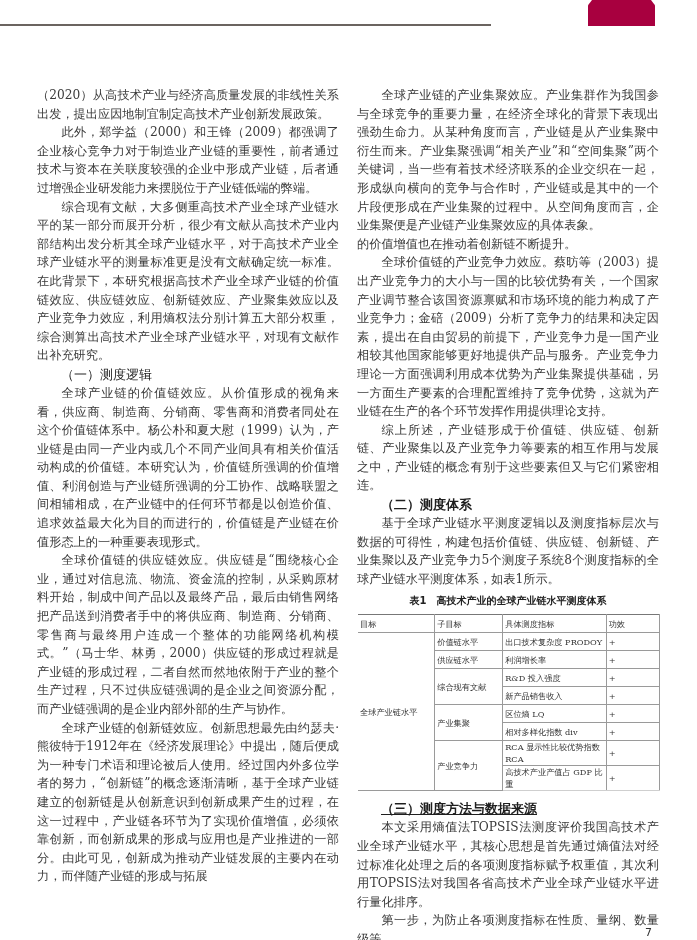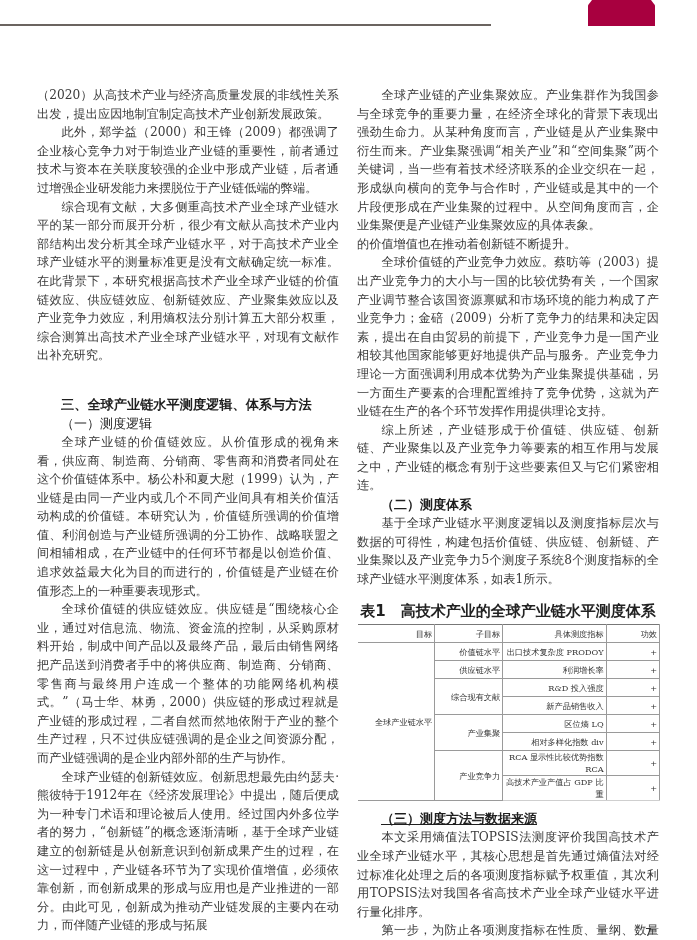--- a/index.html
+++ b/index.html
@@ -11,42 +11,41 @@
            color: #3a3a3a; line-height: 18.6px; text-align: justify; }
     .col.left { left: 37px; width: 302px; }
     .col.right { left: 357px; width: 302px; }
     .p { margin: 0; text-indent: 2em; }
     .p.noindent { text-indent: 0; }
     .h1 { font-family: "DejaVu Sans", sans-serif; font-weight: bold; font-size: 13.2px; color: #1f1f1f;
           margin: 30px 0 0 0; padding-left: 24px; line-height: 19px; }
     .h2 { font-family: "DejaVu Sans", sans-serif; font-size: 13px; color: #1f1f1f;
           margin: 0; padding-left: 24px; line-height: 19px; }
     .h2.bold { font-weight: bold; }
-    .tcap { font-family: "DejaVu Sans", sans-serif; font-weight: bold; font-size: 15px; color: #222;
-            text-align: center; margin: 16px 0 6px 0; line-height: 14px; }
+    .tcap { font-family: "DejaVu Sans", sans-serif; font-weight: bold; font-size: 10px; color: #222;
+            text-align: center; margin: 6px 0 6px 0; line-height: 14px; }
     table.t { border-collapse: collapse; width: 302px; font-family: "DejaVu Serif", serif; font-size: 8.2px;
               color: #333; margin-left: 1px; }
-    table.t td { border: 1px solid #9a9a9a; text-align: right; height: 17px; padding: 0 2px; line-height: 12px; }
+    table.t td { border: 1px solid #9a9a9a; text-align: left; height: 17px; padding: 0 2px; line-height: 12px; }
     table.t tr:first-child td { border-top: 1.5px solid #777; }
     table.t td.first { border-left: none; }
     table.t tr:last-child td { border-bottom: 1px solid #cfcfcf; }
     .pageno { position: absolute; left: 645px; top: 926px; font-family: "DejaVu Sans", sans-serif;
               font-size: 11px; color: #333; }
   </style>
 </head>
 <body>
 
 <div class="topline"></div>
 <div class="tab"></div>
 
 <div class="col left">
   <p class="p noindent">（2020）从高技术产业与经济高质量发展的非线性关系出发，提出应因地制宜制定高技术产业创新发展政策。</p>
   <p class="p">此外，郑学益（2000）和王锋（2009）都强调了企业核心竞争力对于制造业产业链的重要性，前者通过技术与资本在关联度较强的企业中形成产业链，后者通过增强企业研发能力来摆脱位于产业链低端的弊端。</p>
   <p class="p">综合现有文献，大多侧重高技术产业全球产业链水平的某一部分而展开分析，很少有文献从高技术产业内部结构出发分析其全球产业链水平，对于高技术产业全球产业链水平的测量标准更是没有文献确定统一标准。在此背景下，本研究根据高技术产业全球产业链的价值链效应、供应链效应、创新链效应、产业聚集效应以及产业竞争力效应，利用熵权法分别计算五大部分权重，综合测算出高技术产业全球产业链水平，对现有文献作出补充研究。</p>
-  <div class="h1">三、全球产业链水平测度逻辑、体系与方法</div>
   <div class="h2">（一）测度逻辑</div>
   <p class="p">全球产业链的价值链效应。从价值形成的视角来看，供应商、制造商、分销商、零售商和消费者同处在这个价值链体系中。杨公朴和夏大慰（1999）认为，产业链是由同一产业内或几个不同产业间具有相关价值活动构成的价值链。本研究认为，价值链所强调的价值增值、利润创造与产业链所强调的分工协作、战略联盟之间相辅相成，在产业链中的任何环节都是以创造价值、追求效益最大化为目的而进行的，价值链是产业链在价值形态上的一种重要表现形式。</p>
   <p class="p">全球价值链的供应链效应。供应链是“围绕核心企业，通过对信息流、物流、资金流的控制，从采购原材料开始，制成中间产品以及最终产品，最后由销售网络把产品送到消费者手中的将供应商、制造商、分销商、零售商与最终用户连成一个整体的功能网络机构模式。”（马士华、林勇，2000）供应链的形成过程就是产业链的形成过程，二者自然而然地依附于产业的整个生产过程，只不过供应链强调的是企业之间资源分配，而产业链强调的是企业内部外部的生产与协作。</p>
   <p class="p">全球产业链的创新链效应。创新思想最先由约瑟夫·熊彼特于1912年在《经济发展理论》中提出，随后便成为一种专门术语和理论被后人使用。经过国内外多位学者的努力，“创新链”的概念逐渐清晰，基于全球产业链建立的创新链是从创新意识到创新成果产生的过程，在这一过程中，产业链各环节为了实现价值增值，必须依靠创新，而创新成果的形成与应用也是产业推进的一部分。由此可见，创新成为推动产业链发展的主要内在动力，而伴随产业链的形成与拓展</p>
 </div>
 
 <div class="col right">
   <p class="p">全球产业链的产业集聚效应。产业集群作为我国参与全球竞争的重要力量，在经济全球化的背景下表现出强劲生命力。从某种角度而言，产业链是从产业集聚中衍生而来。产业集聚强调“相关产业”和“空间集聚”两个关键词，当一些有着技术经济联系的企业交织在一起，形成纵向横向的竞争与合作时，产业链或是其中的一个片段便形成在产业集聚的过程中。从空间角度而言，企业集聚便是产业链产业集聚效应的具体表象。</p>
   <p class="p noindent">的价值增值也在推动着创新链不断提升。</p>
   <p class="p">全球价值链的产业竞争力效应。蔡昉等（2003）提出产业竞争力的大小与一国的比较优势有关，一个国家产业调节整合该国资源禀赋和市场环境的能力构成了产业竞争力；金碚（2009）分析了竞争力的结果和决定因素，提出在自由贸易的前提下，产业竞争力是一国产业相较其他国家能够更好地提供产品与服务。产业竞争力理论一方面强调利用成本优势为产业集聚提供基础，另一方面生产要素的合理配置维持了竞争优势，这就为产业链在生产的各个环节发挥作用提供理论支持。</p>

